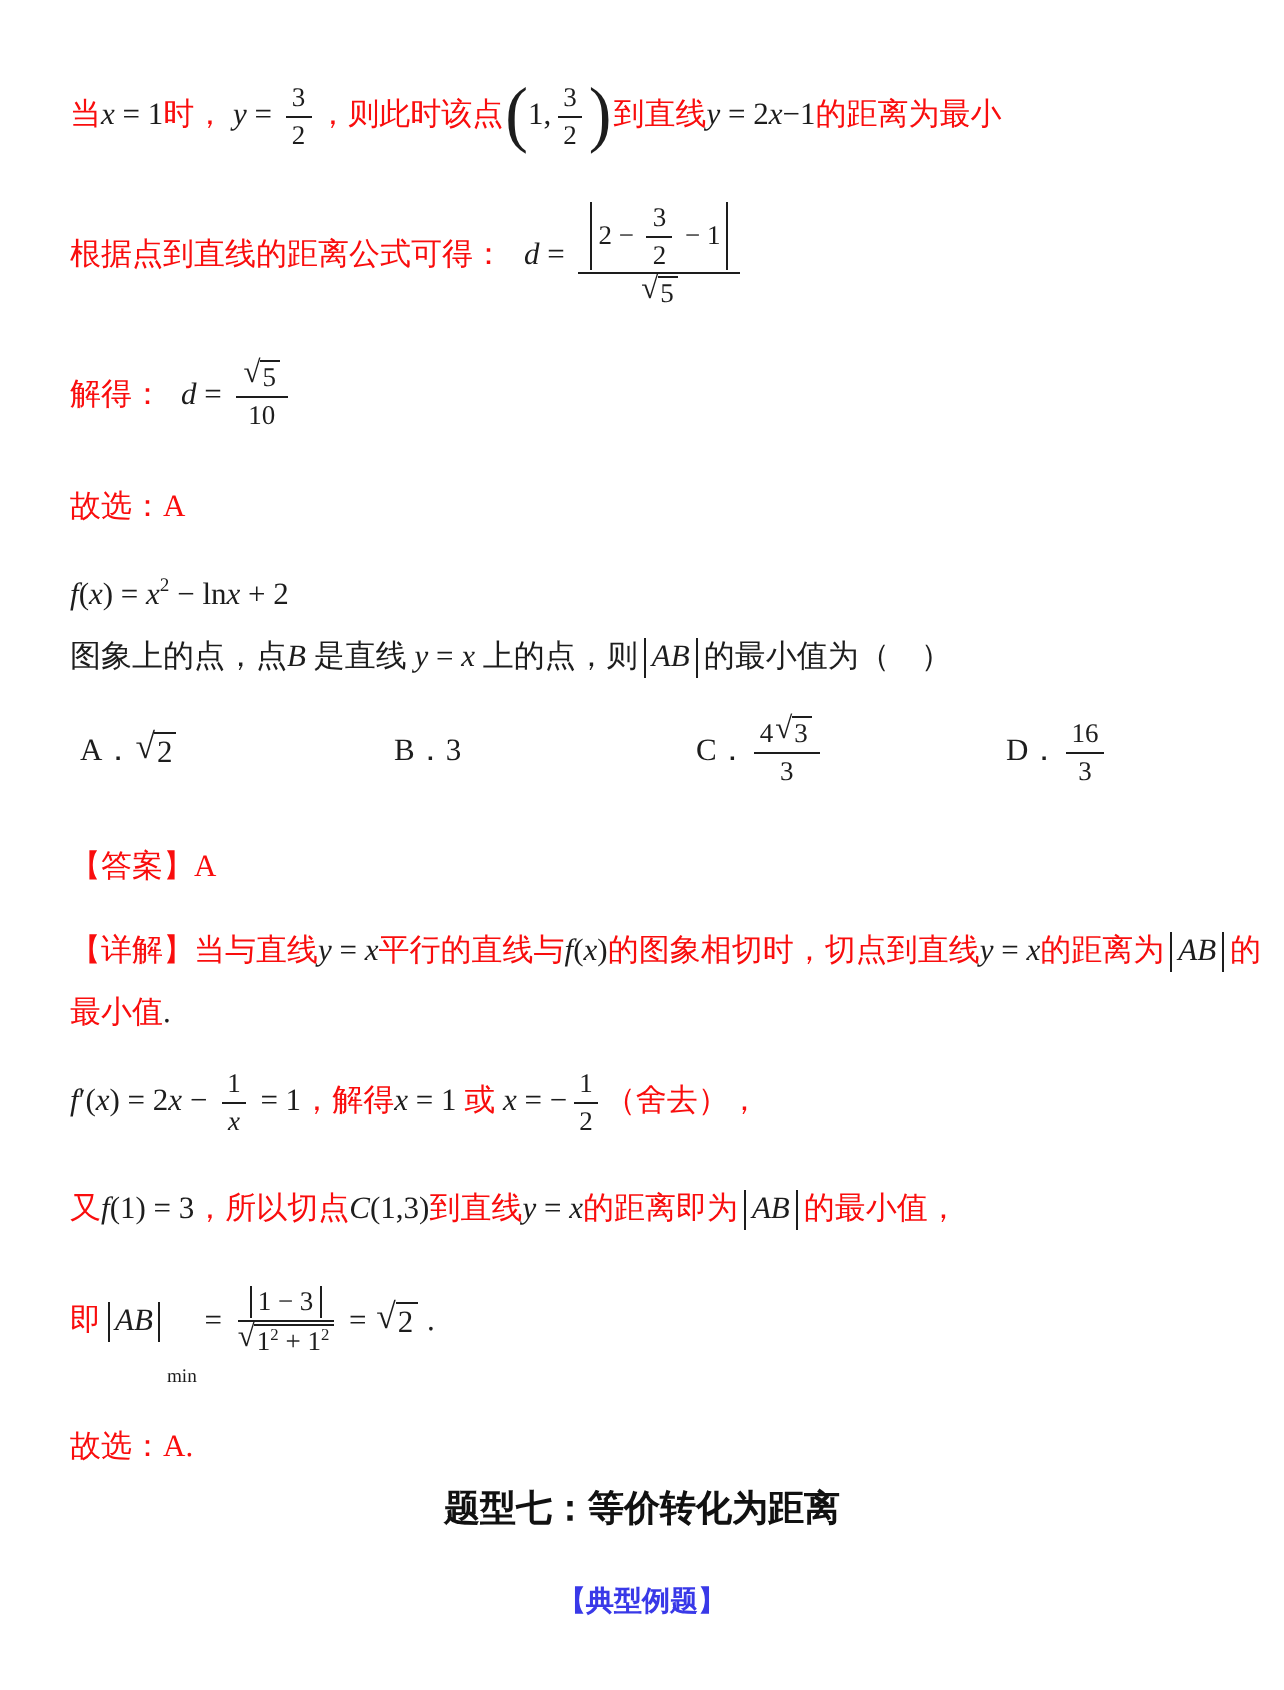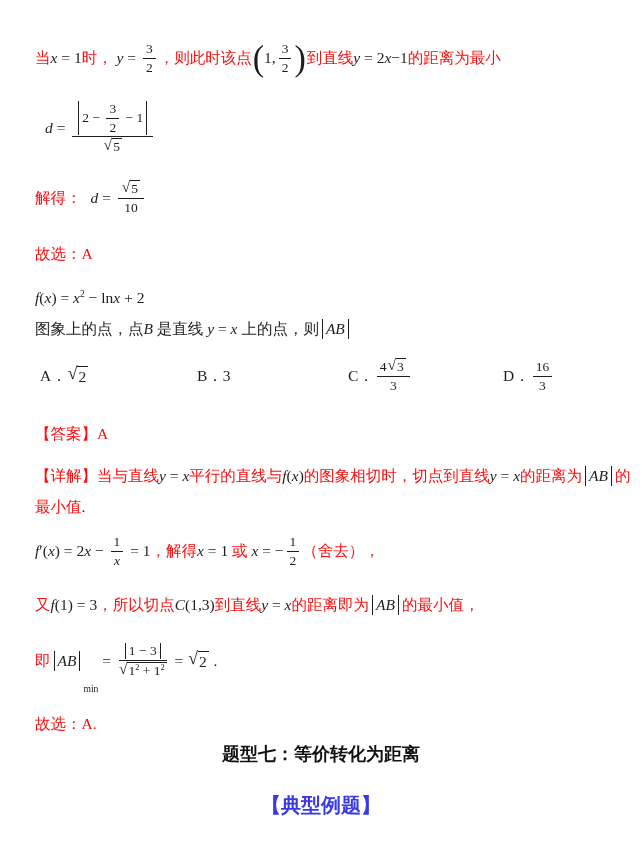--- a/index.html
+++ b/index.html
@@ -30,44 +30,45 @@
   .pgroup{display:inline-flex;align-items:center;margin:0 1px;}
   .pgroup .bp{font-size:2.2em;font-weight:300;line-height:0.8;transform:scaleY(1.08);}
   .sb{font-size:0.62em;align-self:flex-end;transform:translateY(0.5em);margin-top:47px;}
   .sp{font-size:0.62em;transform:translateY(-0.45em);}
   .heading{
     position:absolute;left:0;width:100%;text-align:center;font-weight:bold;
     font-size:18px;color:#111;font-family:"Liberation Sans","DejaVu Sans",sans-serif;
   }
   .subheading{
     position:absolute;left:0;width:100%;text-align:center;font-weight:bold;
-    font-size:20px;color:var(--blue);font-family:"Liberation Sans","DejaVu Sans",sans-serif;
+    font-size:14px;color:var(--blue);font-family:"Liberation Sans","DejaVu Sans",sans-serif;
   }
 </style>
 </head>
 <body>
 
 <div class="page">
 
   <div class="line" style="top:34px;left:35px;height:48px"><span class="run red">当</span><span class="run it">x</span><span class="run"> = 1</span><span class="run red">时，</span><span class="run"> </span><span class="run it">y</span><span class="run"> = </span><span class="frac"><span class="num"><span class="run">3</span></span><span class="den"><span class="run">2</span></span></span><span class="run red">，则此时该点</span><span class="pgroup"><span class="bp">(</span><span class="run">1,</span><span class="frac"><span class="num"><span class="run">3</span></span><span class="den"><span class="run">2</span></span></span><span class="bp">)</span></span><span class="run red">到直线</span><span class="run it">y</span><span class="run"> = 2</span><span class="run it">x</span><span class="run">−1</span><span class="run red">的距离为最小</span></div>
 
   <div class="line" style="top:93px;left:35px;height:70px">
+    <span class="run red">根据点到直线的距离公式可得：</span>
     <span class="fx" style="margin-left:10px"><span class="run it">d</span><span class="run"> = </span><span class="frac"><span class="num"><span class="abs"><span class="run">2 − </span><span class="frac"><span class="num"><span class="run">3</span></span><span class="den"><span class="run">2</span></span></span><span class="run"> − 1</span></span></span><span class="den"><span class="sqrt"><span class="sign">√</span><span class="rcd"><span class="run">5</span></span></span></span></span></span>
   </div>
 
   <div class="line" style="top:176px;left:35px;height:44px">
     <span class="run red">解得：</span>
     <span class="fx" style="margin-left:9px"><span class="run it">d</span><span class="run"> = </span><span class="frac"><span class="num"><span class="sqrt"><span class="sign">√</span><span class="rcd"><span class="run">5</span></span></span></span><span class="den"><span class="run">10</span></span></span></span>
   </div>
 
   <div class="line red" style="top:244px;left:35px;height:20px">故选：A</div>
 
   <div class="line" style="top:284px;left:35px;height:28px"><span class="run it">f</span><span class="run">(</span><span class="run it">x</span><span class="run">) = </span><span class="run it">x</span><span class="sp">2</span><span class="run"> − ln</span><span class="run it">x</span><span class="run"> + 2</span></div>
 
-  <div class="line" style="top:315px;left:35px;height:28px"><span class="run">图象上的点，点</span><span class="run it">B</span><span class="run"> 是直线 </span><span class="run it">y</span><span class="run"> = </span><span class="run it">x</span><span class="run"> 上的点，则</span><span class="abs"><span class="run it">AB</span></span></div>
+  <div class="line" style="top:315px;left:35px;height:28px"><span class="run">图象上的点，点</span><span class="run it">B</span><span class="run"> 是直线 </span><span class="run it">y</span><span class="run"> = </span><span class="run it">x</span><span class="run"> 上的点，则</span><span class="abs"><span class="run it">AB</span></span><span class="run">的最小值为（　）</span></div>
 
   <div class="line" style="top:352px;left:40px;height:48px"><span class="run">A．</span><span class="sqrt"><span class="sign">√</span><span class="rcd"><span class="run">2</span></span></span></div>
   <div class="line" style="top:352px;left:197px;height:48px"><span class="run">B．3</span></div>
   <div class="line" style="top:352px;left:348px;height:48px"><span class="run">C．</span><span class="frac"><span class="num"><span class="run">4</span><span class="sqrt"><span class="sign">√</span><span class="rcd"><span class="run">3</span></span></span></span><span class="den"><span class="run">3</span></span></span></div>
   <div class="line" style="top:352px;left:503px;height:48px"><span class="run">D．</span><span class="frac"><span class="num"><span class="run">16</span></span><span class="den"><span class="run">3</span></span></span></div>
 
   <div class="line red" style="top:424px;left:35px;height:20px">【答案】A</div>
 
   <div class="line" style="top:462px;left:35px;height:28px"><span class="run red">【详解】当与直线</span><span class="run it">y</span><span class="run"> = </span><span class="run it">x</span><span class="run red">平行的直线与</span><span class="run it">f</span><span class="run">(</span><span class="run it">x</span><span class="run">)</span><span class="run red">的图象相切时，切点到直线</span><span class="run it">y</span><span class="run"> = </span><span class="run it">x</span><span class="run red">的距离为</span><span class="abs"><span class="run it">AB</span></span><span class="run red">的</span></div>
 

